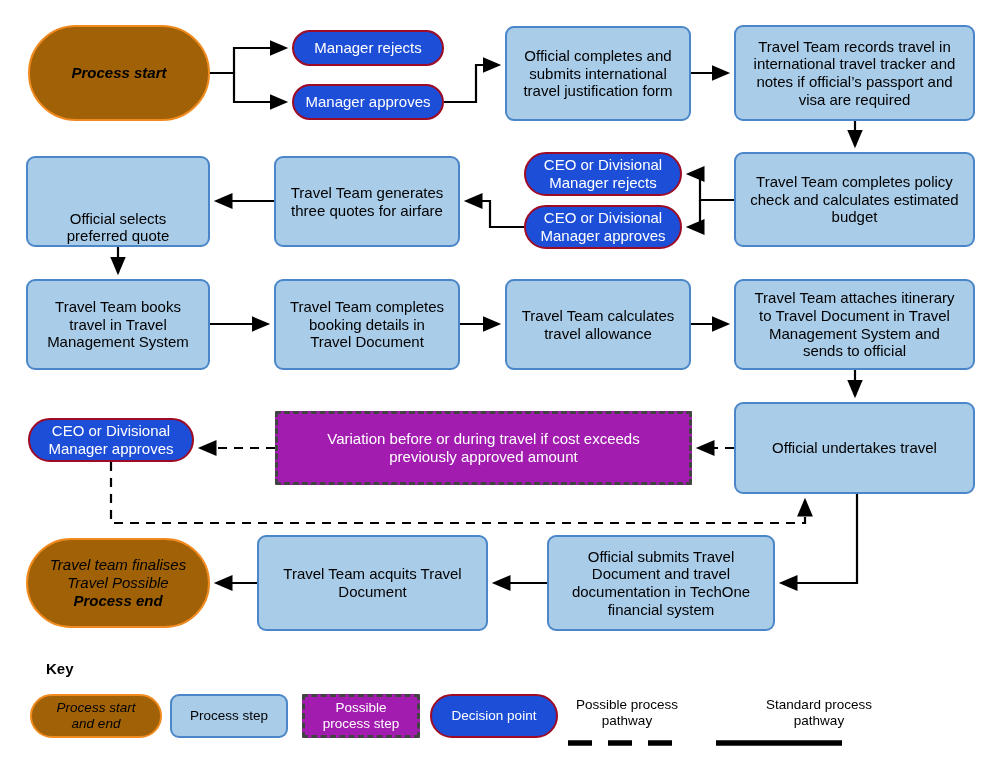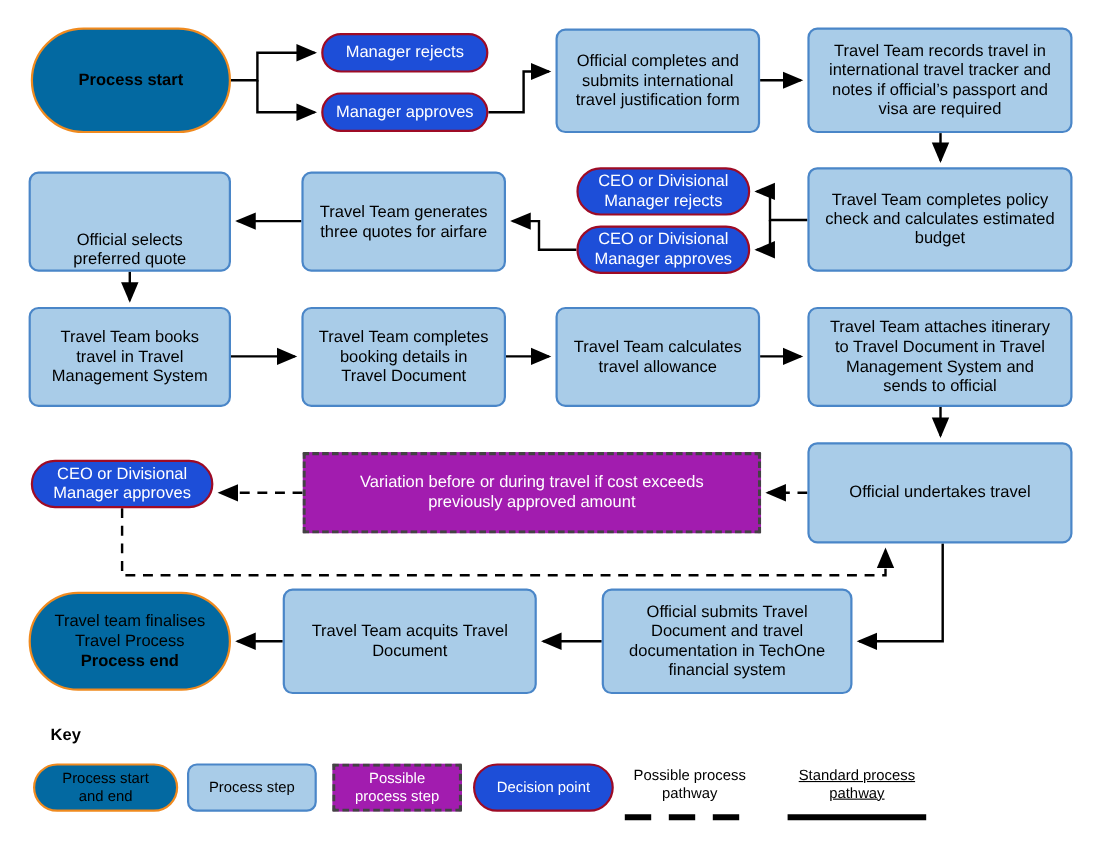--- a/index.html
+++ b/index.html
@@ -30,25 +30,26 @@
     position: absolute;
     box-sizing: border-box;
     display: flex;
     align-items: center;
     justify-content: center;
     text-align: center;
     line-height: 1.18;
     white-space: pre-line;
   }
   .node-start {
-    background: #0369a1;
+    background: #a16207;
     border: 2px solid #f08a1e;
     border-radius: 48px;
     color: #000000;
     font-size: 15px;
+    font-style: italic;
   }
   .node-step {
     background: #a9cce8;
     border: 2px solid #4a86c8;
     border-radius: 9px;
     color: #000000;
     font-size: 15px;
   }
   .node-decision {
     background: #1d4ed8;
@@ -170,31 +171,31 @@
 previously approved amount</span></span></div>
       <div class="node-box node-decision" style="left: 28px; top: 418px; width: 166px; height: 44px;"><span class="node-inner"><span>CEO or Divisional
 Manager approves</span></span></div>
       <div class="node-box node-step" style="left: 547px; top: 535px; width: 228px; height: 96px;"><span class="node-inner"><span>Official submits Travel
 Document and travel
 documentation in TechOne
 financial system</span></span></div>
       <div class="node-box node-step" style="left: 257px; top: 535px; width: 231px; height: 96px;"><span class="node-inner"><span>Travel Team acquits Travel
 Document</span></span></div>
       <div class="node-box node-start" style="left: 26px; top: 538px; width: 184px; height: 90px;"><span class="node-inner"><span>Travel team finalises
-Travel Process</span><span class="bold-line">Process end</span></span></div>
+Travel Possible</span><span class="bold-line">Process end</span></span></div>
     </div>
 
   <div class="legend-title" style="left:46px; top:660px;">Key</div>
 
   <div id="legend-layer">
       <div class="legend-swatch node-start" style="position: absolute; left: 30px; top: 694px; width: 132px; height: 44px;"><span>Process start
 and end</span></div>
       <div class="legend-swatch node-step" style="position: absolute; left: 170px; top: 694px; width: 118px; height: 44px;"><span>Process step</span></div>
       <div class="legend-swatch node-possible" style="position: absolute; left: 302px; top: 694px; width: 118px; height: 44px;"><span>Possible
 process step</span></div>
       <div class="legend-swatch node-decision" style="position: absolute; left: 430px; top: 694px; width: 128px; height: 44px;"><span>Decision point</span></div>
       <div class="legend-text" style="left: 566px; top: 697px; width: 122px;"><span>Possible process
 pathway</span></div>
-      <div class="legend-text" style="left: 714px; top: 697px; width: 130px; text-decoration: underline;"><span>Standard process
+      <div class="legend-text" style="left: 754px; top: 697px; width: 130px;"><span>Standard process
 pathway</span></div>
     </div>
 
 </div>
 
 </body></html>

